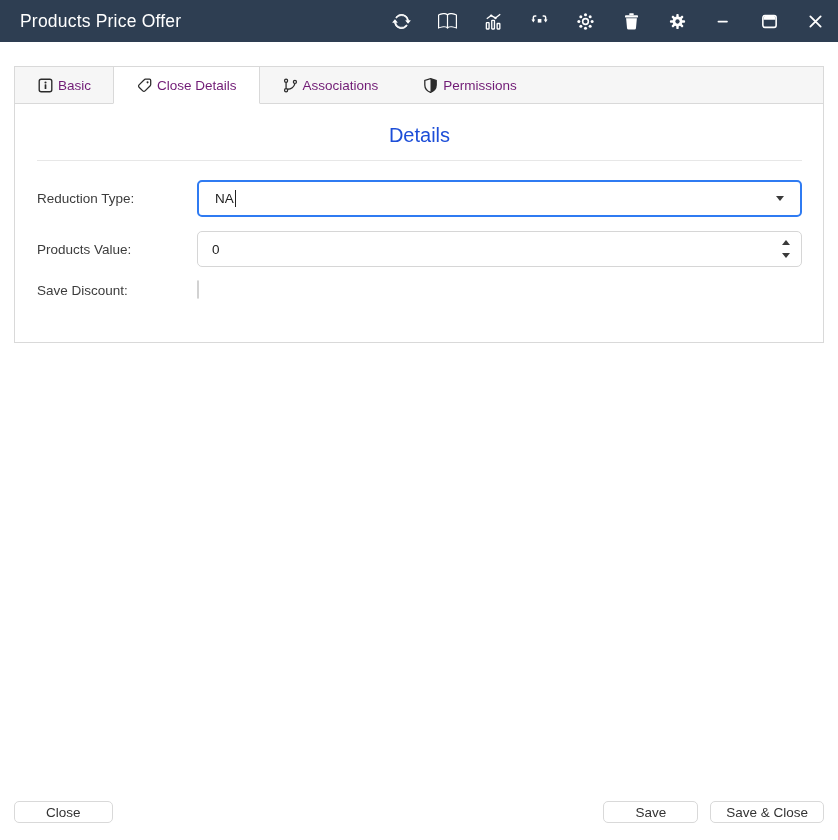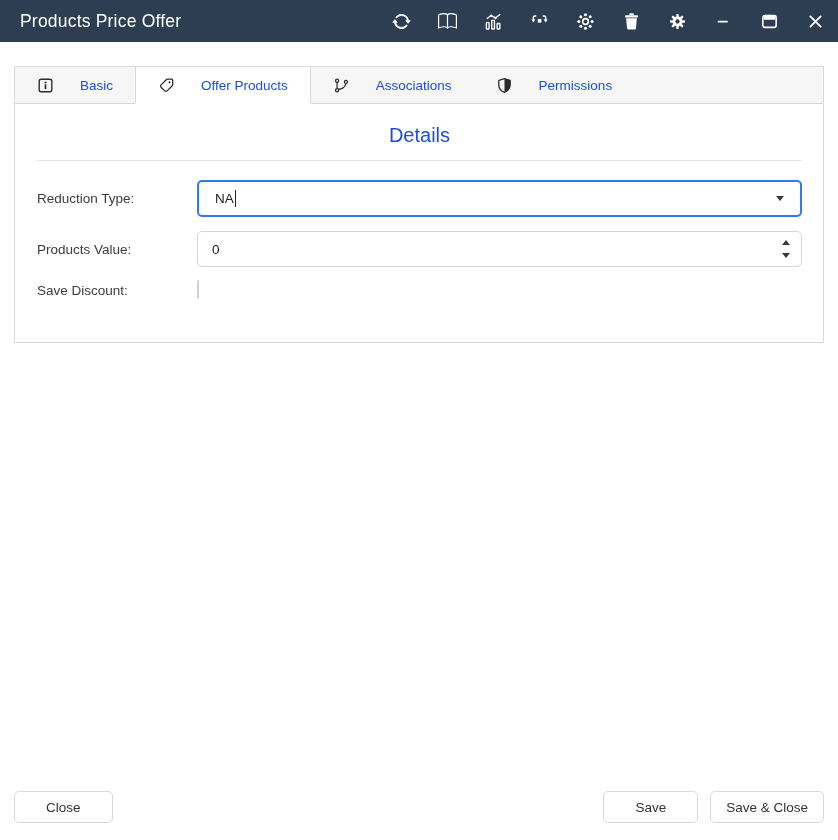--- a/index.html
+++ b/index.html
@@ -46,24 +46,24 @@
   }
   .tabstrip {
     display: flex;
     background: #f6f6f6;
     border-bottom: 1px solid #d9d9d9;
     height: 37px;
   }
   .tab {
     display: flex;
     align-items: center;
-    gap: 26px;
+    gap: 4px;
     padding: 0 22px;
     font-size: 13.5px;
-    color: #1d4ed8;
+    color: #701a75;
     cursor: pointer;
     white-space: nowrap;
   }
   .tab svg { width: 17px; height: 17px; display: block; }
   .tab.active {
     background: #ffffff;
     border-left: 1px solid #d9d9d9;
     border-right: 1px solid #d9d9d9;
     margin-bottom: -1px;
     border-bottom: 1px solid #ffffff;
@@ -160,21 +160,21 @@
   }
 
   
   .footer {
     position: absolute;
     left: 14px; right: 14px; bottom: 17px;
     display: flex;
     align-items: center;
   }
   .btn {
-    height: 32px;
+    height: 22px;
     padding: 0 31px;
     background: #fff;
     border: 1px solid #d9d9d9;
     border-radius: 5px;
     font-family: "Liberation Sans", sans-serif;
     font-size: 13.5px;
     color: #333;
     cursor: pointer;
     white-space: nowrap;
   }
@@ -296,21 +296,21 @@
       <span>Basic</span>
     </div>
 
     <div class="tab active">
       <span>
         <svg viewBox="0 0 20 20">
           <path d="M11 2.6 h4.9 a1.4 1.4 0 0 1 1.4 1.4 v4.9 a1.9 1.9 0 0 1-.56 1.35 l-6.1 6.1 a1.9 1.9 0 0 1-2.69 0 L3.6 12 a1.9 1.9 0 0 1 0-2.69 l6.1-6.1 A1.9 1.9 0 0 1 11 2.6 z" fill="none" stroke="#2b2b2b" stroke-width="1.5"></path>
           <circle cx="13.6" cy="6.3" r="1.2" fill="#2b2b2b"></circle>
         </svg>
       </span>
-      <span>Offer Products</span>
+      <span>Close Details</span>
     </div>
 
 
     <div class="tab">
       <span>
         <svg viewBox="0 0 20 20">
           <circle cx="4.8" cy="4.4" r="1.8" fill="none" stroke="#2b2b2b" stroke-width="1.5"></circle>
           <circle cx="4.8" cy="15.6" r="1.8" fill="none" stroke="#2b2b2b" stroke-width="1.5"></circle>
           <circle cx="15.2" cy="5.8" r="1.8" fill="none" stroke="#2b2b2b" stroke-width="1.5"></circle>
           <line x1="4.8" y1="6.4" x2="4.8" y2="13.6" stroke="#2b2b2b" stroke-width="1.5"></line>

